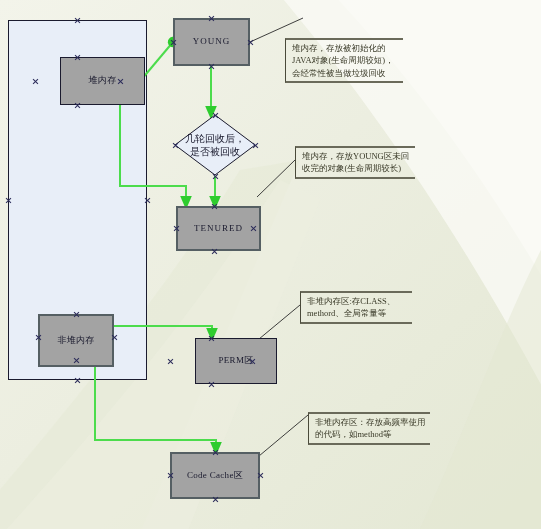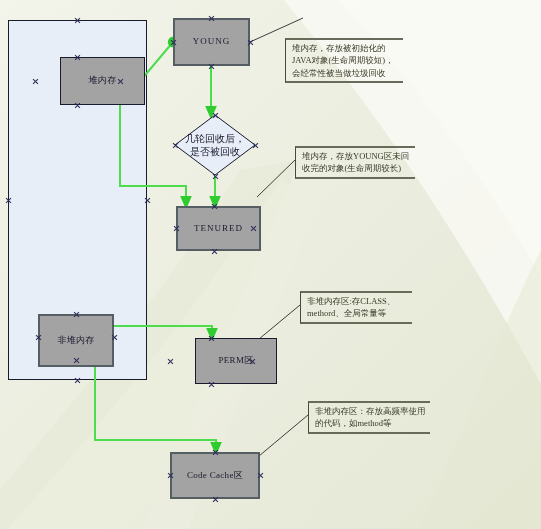--- a/index.html
+++ b/index.html
@@ -197,21 +197,21 @@
     </div>
 
   <div id="annotation-host">
       <div class="annotation" style="left: 285px; top: 6px; width: 118px; margin-top: 32px;">堆内存，存放被初始化的
 JAVA对象(生命周期较短)，
 会经常性被当做垃圾回收</div>
       <div class="annotation" style="left: 295px; top: 146px; width: 120px;">堆内存，存放YOUNG区未回
 收完的对象(生命周期较长)</div>
       <div class="annotation" style="left: 300px; top: 291px; width: 112px;">非堆内存区:存CLASS、
 methord、全局常量等</div>
-      <div class="annotation" style="left: 308px; top: 401px; width: 122px;">非堆内存区：存放高频率使用
+      <div class="annotation" style="left: 308px; top: 412px; width: 122px;">非堆内存区：存放高频率使用
 的代码，如method等</div>
     </div>
 
   <div id="handle-host">
       <span class="handle" style="left: 77px; top: 20px;"></span>
       <span class="handle" style="left: 8px; top: 200px;"></span>
       <span class="handle" style="left: 147px; top: 200px;"></span>
       <span class="handle" style="left: 77px; top: 380px;"></span>
       <span class="handle" style="left: 77px; top: 57px;"></span>
       <span class="handle" style="left: 35px; top: 81px;"></span>

